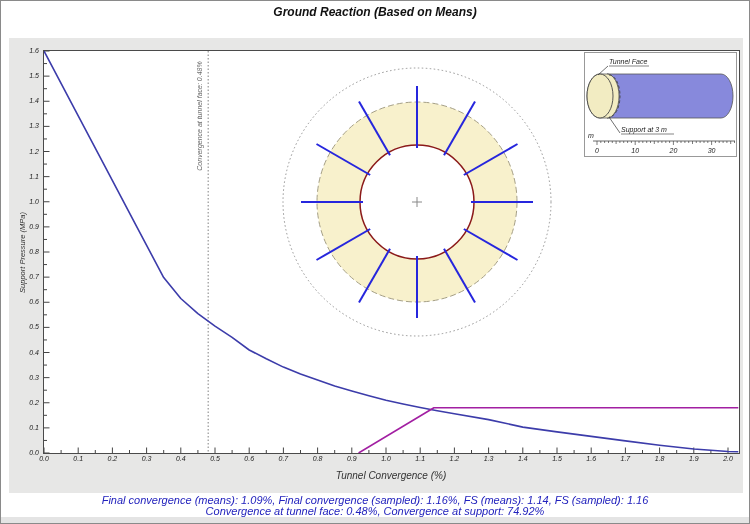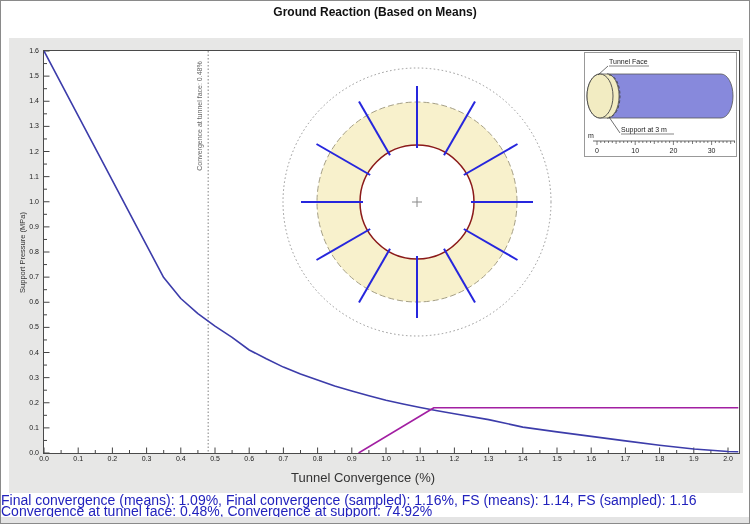--- a/index.html
+++ b/index.html
@@ -1,28 +1,28 @@
 <!DOCTYPE html>
 <html><head>
 <meta charset="utf-8">
 <style>
   html,body{margin:0;padding:0;background:#fff;font-family:"Liberation Sans",sans-serif;}
-  .page{position:relative;width:748px;height:522px;border:1px solid #8a8a8a;background:#fff;overflow:hidden;}
+  .page{position:relative;width:748px;height:522px;border:1px solid #8a8a8a;background:#fff;overflow:hidden;font-style:italic;}
   .title{position:absolute;top:4px;left:0;width:100%;text-align:center;font-size:12px;font-weight:bold;color:#111;line-height:15px;}
   .panel{position:absolute;left:8px;top:37px;width:734px;height:455px;background:#e7e7e6;}
   .plot{position:absolute;left:42px;top:49px;width:695px;height:402px;background:#fff;border:1px solid #4a4a4a;}
   .plot svg{position:absolute;left:0;top:0;}
   .ylabel{position:absolute;left:-33px;top:246px;width:110px;height:11px;transform:rotate(-90deg);text-align:center;font-size:7.5px;color:#333;white-space:nowrap;}
-  .xlabel{position:absolute;left:290px;top:469px;width:200px;text-align:left;font-size:13px;color:#333;}
+  .xlabel{position:absolute;left:290px;top:469px;width:200px;text-align:center;font-size:10px;color:#333;}
   .tickbox{position:absolute;}
   .xtick{position:absolute;top:0;width:24px;text-align:center;font-size:7px;color:#222;}
   .ytick{position:absolute;left:0;width:24px;text-align:right;font-size:7px;color:#222;}
   .vline-label{position:absolute;left:87px;top:60px;width:140px;height:10px;transform:rotate(-90deg);text-align:center;font-size:7px;color:#666;white-space:nowrap;}
   .inset{position:absolute;left:583px;top:51px;width:153px;height:105px;background:#fff;border:1px solid #999;box-sizing:border-box;}
-  .status{position:absolute;left:0;top:494px;width:100%;font-size:14px;line-height:11px;color:#2222bd;}
+  .status{position:absolute;left:0;top:494px;width:100%;text-align:center;font-size:11px;line-height:11px;color:#2222bd;}
   .footer-strip{position:absolute;left:0;top:516px;width:100%;height:7px;background:#e4e4e4;}
   svg text{font-family:"Liberation Sans",sans-serif;}
 </style>
 </head>
 <body>
 
 <div class="page">
 
   <div class="title">
     <div>Ground Reaction (Based on Means)</div>

